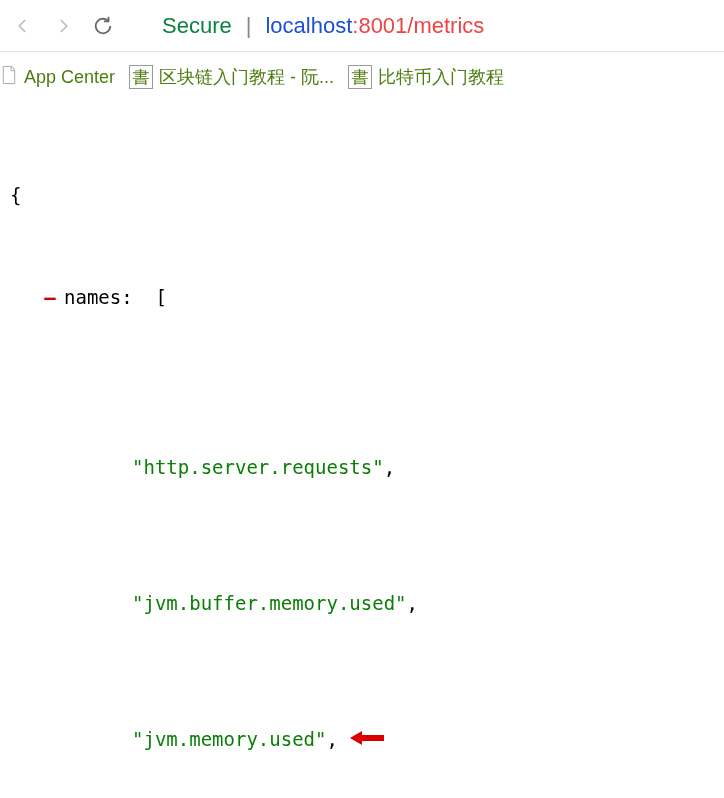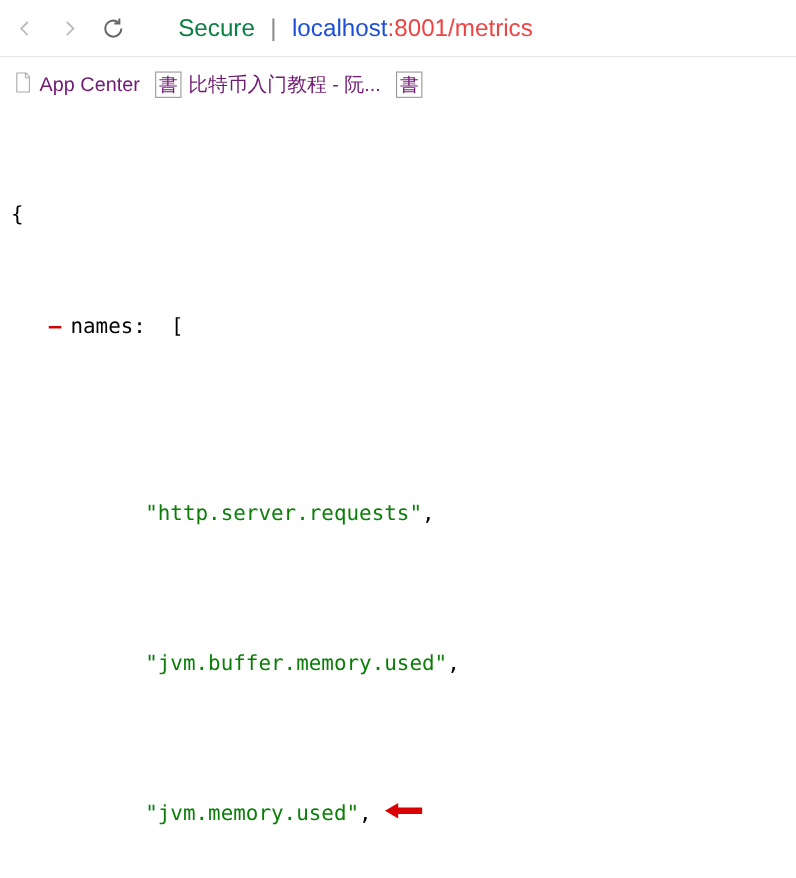--- a/index.html
+++ b/index.html
@@ -68,25 +68,25 @@
     }
     .url .host {
       color: #1d4ed8;
     }
     .url .path {
       color: #ef4444;
     }
     .bookmarks {
       display: flex;
       align-items: center;
-      padding: 10px 12px;
+      padding: 10px 0;
       gap: 14px;
       height: 50px;
       font-size: 18px;
-      color: #701a75;
+      color: #4d7c0f;
     }
     .bookmark-item {
       display: flex;
       align-items: center;
       gap: 6px;
       cursor: default;
       white-space: nowrap;
     }
     .page-icon svg {
       width: 18px;
@@ -190,24 +190,25 @@
   <div class="bookmark-item">
     <span class="page-icon">
       <svg viewBox="0 0 24 28">
           <path d="M4 2 L16 2 L20 7 L20 26 L4 26 Z M15 2 L15 8 L20 8"></path>
         </svg>
     </span>
     <span>App Center</span>
   </div>
   <div class="bookmark-item">
     <span class="book-icon">書</span>
-    <span>比特币入门教程 - 阮...</span>
+    <span>区块链入门教程 - 阮...</span>
   </div>
   <div class="bookmark-item">
     <span class="book-icon">書</span>
+    <span>比特币入门教程</span>
   </div>
 </div>
 
 <div class="content">
   <div class="brace">{</div>
   <div class="key-line">
     <span class="toggle">–</span>
     <span class="key">names:</span><span>  </span><span class="bracket">[</span>
   </div>
   <div id="items-container">

